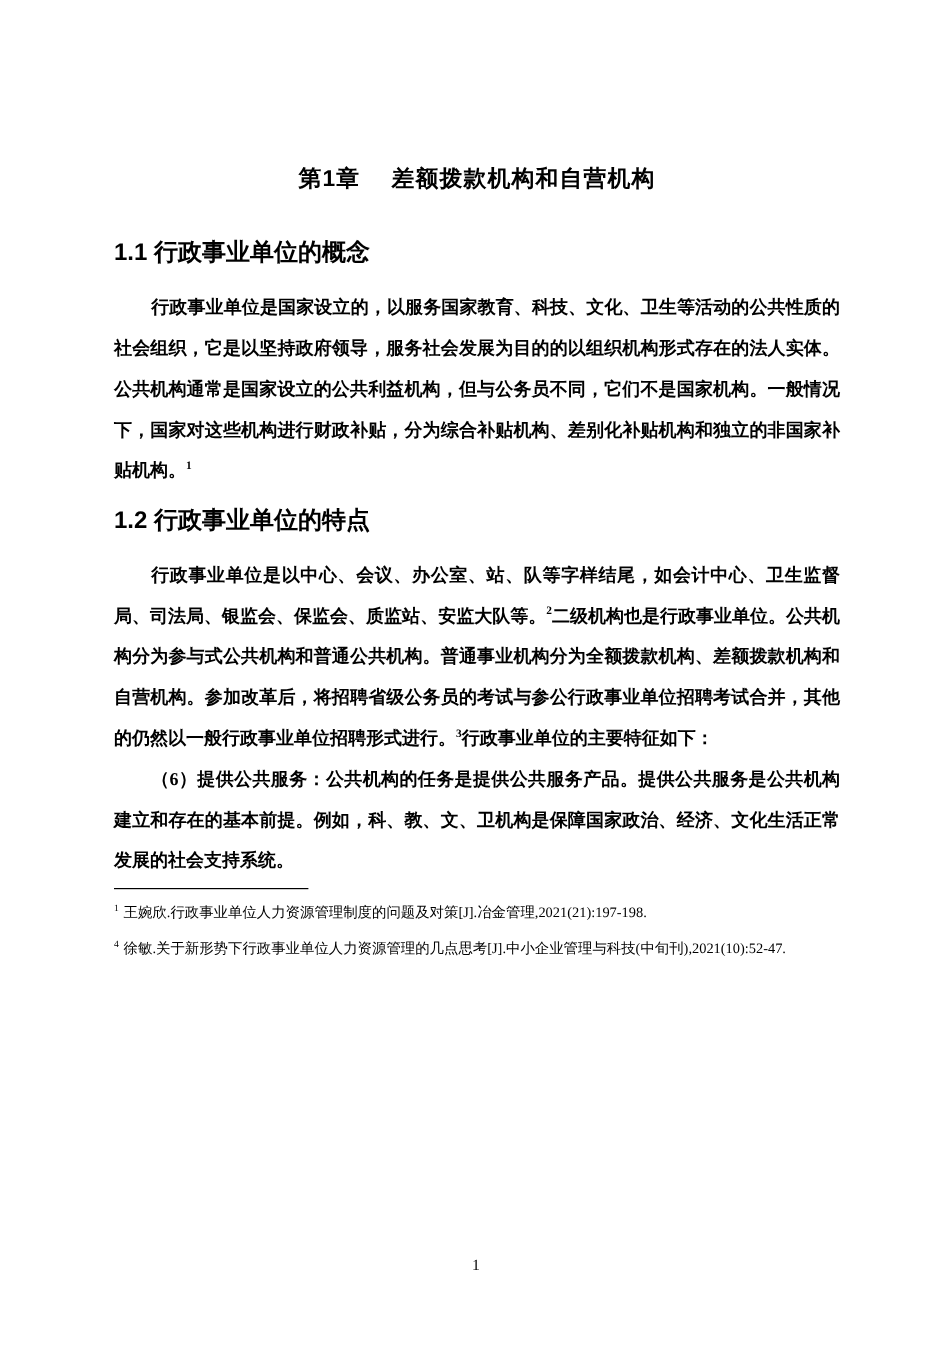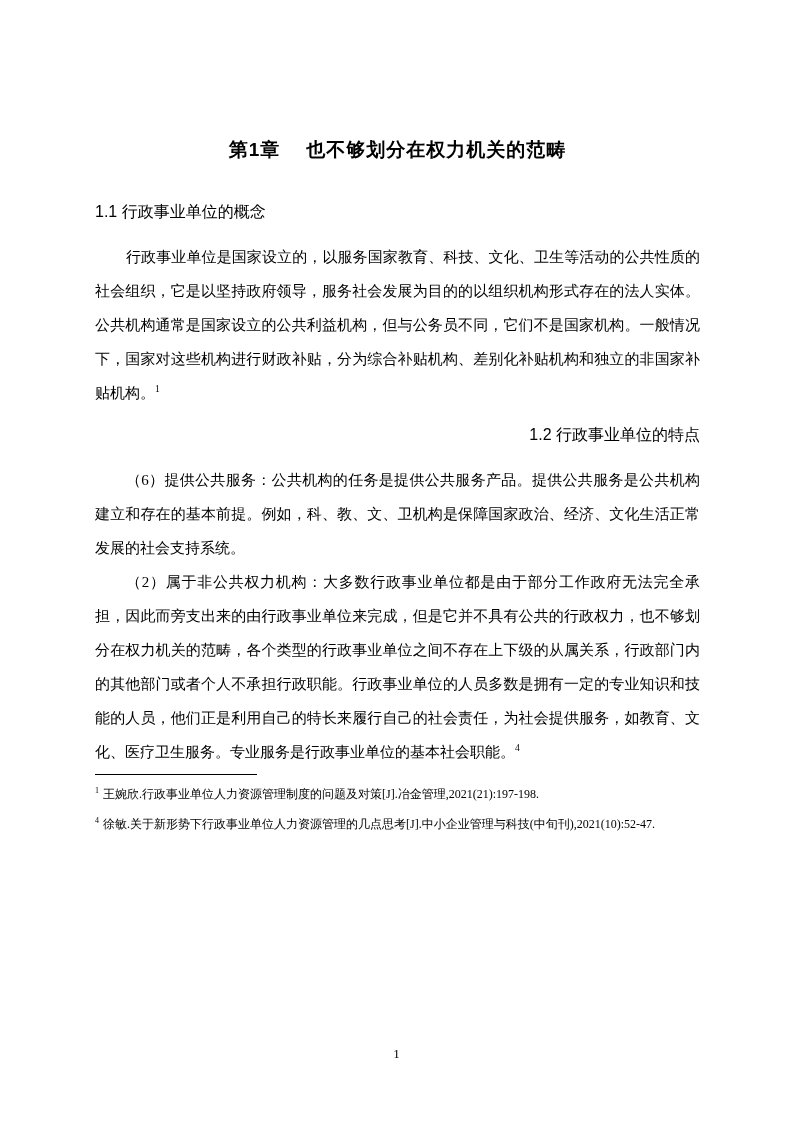--- a/index.html
+++ b/index.html
@@ -19,33 +19,34 @@
     text-align: center;
     font-size: 19px;
     line-height: 26px;
     font-weight: bold;
     font-family: "Liberation Sans", "DejaVu Sans", sans-serif;
     letter-spacing: 1px;
   }
   .chapter-no { margin-right: 26px; }
   .sec-heading {
     margin: 0 0 18px 0;
-    font-size: 16px;
+    font-size: 20px;
     line-height: 21px;
-    font-weight: normal;
+    font-weight: bold;
     font-family: "Liberation Sans", "DejaVu Sans", sans-serif;
   }
-  .sec-heading.sec2 { margin-top: 14px; text-align: right; }
+  .sec-heading.sec2 { margin-top: 14px; }
   p.body {
     margin: 0;
     font-size: 15px;
     line-height: 34px;
     text-align: justify;
     text-indent: 31px;
     word-break: break-all;
+    font-weight: bold;
   }
   p.body sup.ref {
     font-size: 9.5px;
     line-height: 0;
     vertical-align: super;
   }
   .footnote-sep {
     width: 162px;
     height: 0;
     border-top: 1px solid #000000;
@@ -72,32 +73,32 @@
     text-align: center;
     font-size: 13px;
     line-height: 16px;
   }
 </style>
 </head>
 <body>
 
 <div class="page">
 
-  <h1 class="chapter-title"><span class="chapter-no">第1章</span><span>也不够划分在权力机关的范畴</span></h1>
+  <h1 class="chapter-title"><span class="chapter-no">第1章</span><span>差额拨款机构和自营机构</span></h1>
 
   <h2 class="sec-heading sec1">1.1 行政事业单位的概念</h2>
 
   <p class="body"><span>行政事业单位是国家设立的，以服务国家教育、科技、文化、卫生等活动的公共性质的社会组织，它是以坚持政府领导，服务社会发展为目的的以组织机构形式存在的法人实体。公共机构通常是国家设立的公共利益机构，但与公务员不同，它们不是国家机构。一般情况下，国家对这些机构进行财政补贴，分为综合补贴机构、差别化补贴机构和独立的非国家补贴机构。</span><sup class="ref">1</sup></p>
 
   <h2 class="sec-heading sec2">1.2 行政事业单位的特点</h2>
 
+  <p class="body"><span>行政事业单位是以中心、会议、办公室、站、队等字样结尾，如会计中心、卫生监督局、司法局、银监会、保监会、质监站、安监大队等。</span><sup class="ref">2</sup><span>二级机构也是行政事业单位。公共机构分为参与式公共机构和普通公共机构。普通事业机构分为全额拨款机构、差额拨款机构和自营机构。参加改革后，将招聘省级公务员的考试与参公行政事业单位招聘考试合并，其他的仍然以一般行政事业单位招聘形式进行。</span><sup class="ref">3</sup><span>行政事业单位的主要特征如下：</span></p>
 
   <p class="body">（6）提供公共服务：公共机构的任务是提供公共服务产品。提供公共服务是公共机构建立和存在的基本前提。例如，科、教、文、卫机构是保障国家政治、经济、文化生活正常发展的社会支持系统。</p>
 
-  <p class="body"><span>（2）属于非公共权力机构：大多数行政事业单位都是由于部分工作政府无法完全承担，因此而旁支出来的由行政事业单位来完成，但是它并不具有公共的行政权力，也不够划分在权力机关的范畴，各个类型的行政事业单位之间不存在上下级的从属关系，行政部门内的其他部门或者个人不承担行政职能。行政事业单位的人员多数是拥有一定的专业知识和技能的人员，他们正是利用自己的特长来履行自己的社会责任，为社会提供服务，如教育、文化、医疗卫生服务。专业服务是行政事业单位的基本社会职能。</span><sup class="ref">4</sup></p>
 
   <div class="footnote-sep"></div>
 
   <div class="footnotes">
     <p class="fn"><sup>1</sup><span>王婉欣.行政事业单位人力资源管理制度的问题及对策[J].冶金管理,2021(21):197-198.</span></p>
     <p class="fn"><sup>4</sup><span>徐敏.关于新形势下行政事业单位人力资源管理的几点思考[J].中小企业管理与科技(中旬刊),2021(10):52-47.</span></p>
   </div>
 
   <div class="page-number">1</div>
 

